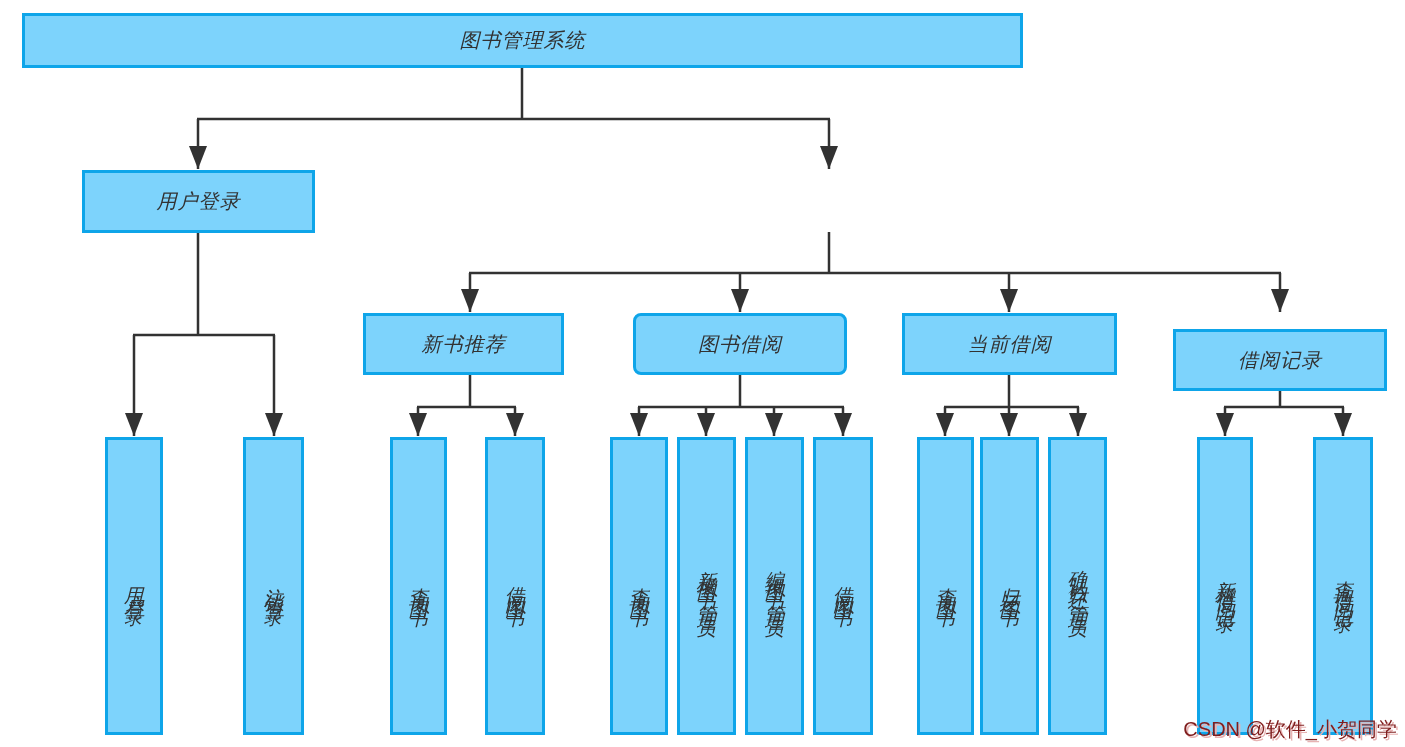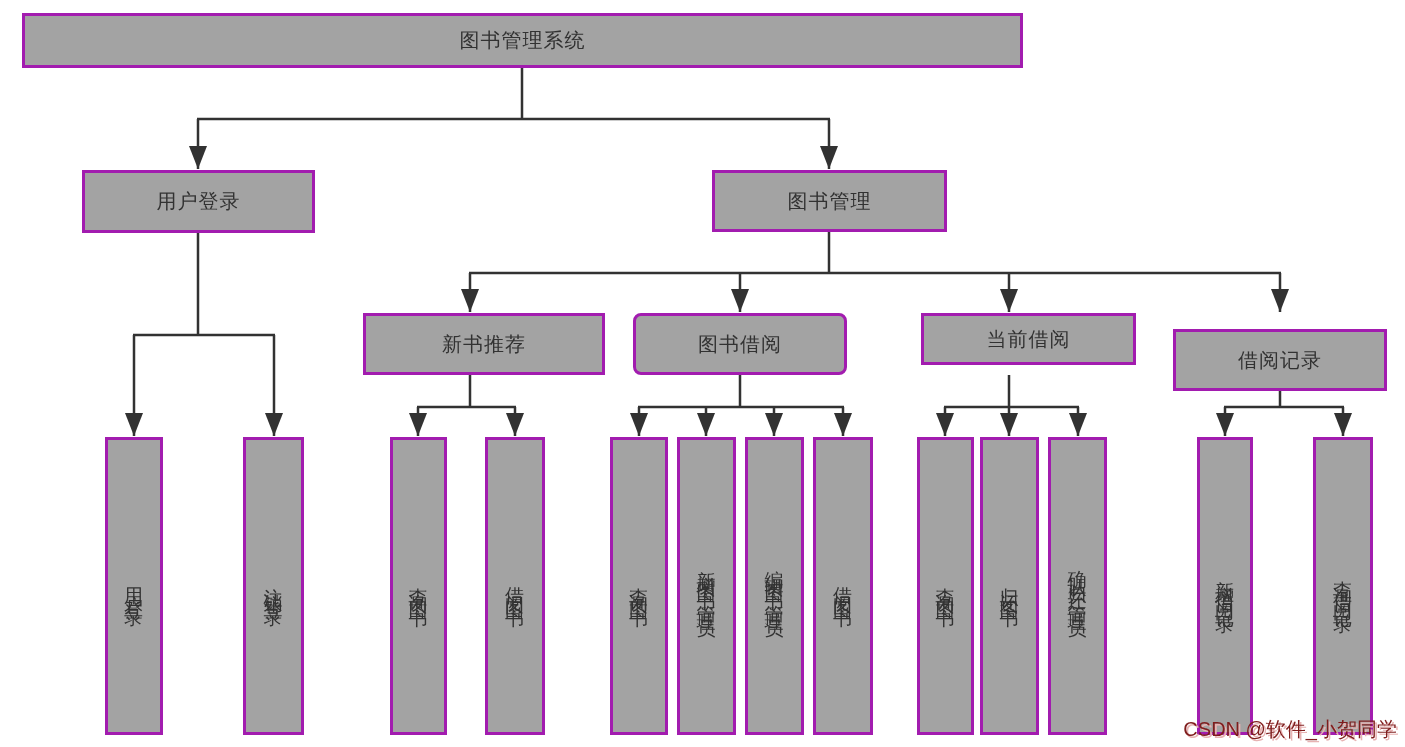--- a/index.html
+++ b/index.html
@@ -14,26 +14,27 @@
   }
   svg.connectors {
     position: absolute;
     left: 0; top: 0;
     width: 1405px; height: 747px;
     z-index: 1;
   }
   .node {
     position: absolute;
     box-sizing: border-box;
-    border: 3px solid #a21caf;
-    background: #a3a3a3;
+    border: 3px solid #0ea5e9;
+    background: #7dd3fc;
     display: flex;
     align-items: center;
     justify-content: center;
     z-index: 2;
+    font-style: italic;
   }
   .hnode {
     font-size: 20px;
     letter-spacing: 1px;
     white-space: nowrap;
   }
   .vnode {
     writing-mode: vertical-rl;
     text-orientation: mixed;
     font-size: 19px;
@@ -95,25 +96,24 @@
 
       <path d="M1280,375 L1280,407 M1224,407 L1344,407"></path>
       <line x1="1225" y1="407" x2="1225" y2="436" marker-end="url(#arrow)"></line>
       <line x1="1343" y1="407" x2="1343" y2="436" marker-end="url(#arrow)"></line>
     </g>
   </svg>
 
   <div class="node hnode" style="left:22px; top:13px; width:1001px; height:55px;">图书管理系统</div>
 
   <div class="node hnode" style="left:82px; top:170px; width:233px; height:63px;">用户登录</div>
-  <div class="node hnode" style="left:712px; top:170px; width:235px; height:62px;">图书管理</div>
 
-  <div class="node hnode" style="left:363px; top:313px; width:242px; height:62px;">新书推荐</div>
+  <div class="node hnode" style="left:363px; top:313px; width:201px; height:62px;">新书推荐</div>
   <div class="node hnode" style="left:633px; top:313px; width:214px; height:62px;border-radius:8px;">图书借阅</div>
-  <div class="node hnode" style="left:921px; top:313px; width:215px; height:52px;">当前借阅</div>
+  <div class="node hnode" style="left:902px; top:313px; width:215px; height:62px;">当前借阅</div>
   <div class="node hnode" style="left:1173px; top:313px; width:214px; height:62px;margin-top:16px;">借阅记录</div>
 
   <div class="node vnode" style="left:105px; top:437px; width:58px; height:298px;">用户登录</div>
   <div class="node vnode" style="left:243px; top:437px; width:61px; height:298px;">注销登录</div>
 
   <div class="node vnode" style="left:390px; top:437px; width:57px; height:298px;">查询图书</div>
   <div class="node vnode" style="left:485px; top:437px; width:60px; height:298px;">借阅图书</div>
 
   <div class="node vnode" style="left:610px; top:437px; width:58px; height:298px;">查询图书</div>
   <div class="node vnode" style="left:677px; top:437px; width:59px; height:298px;">新增图书（管理员）</div>

